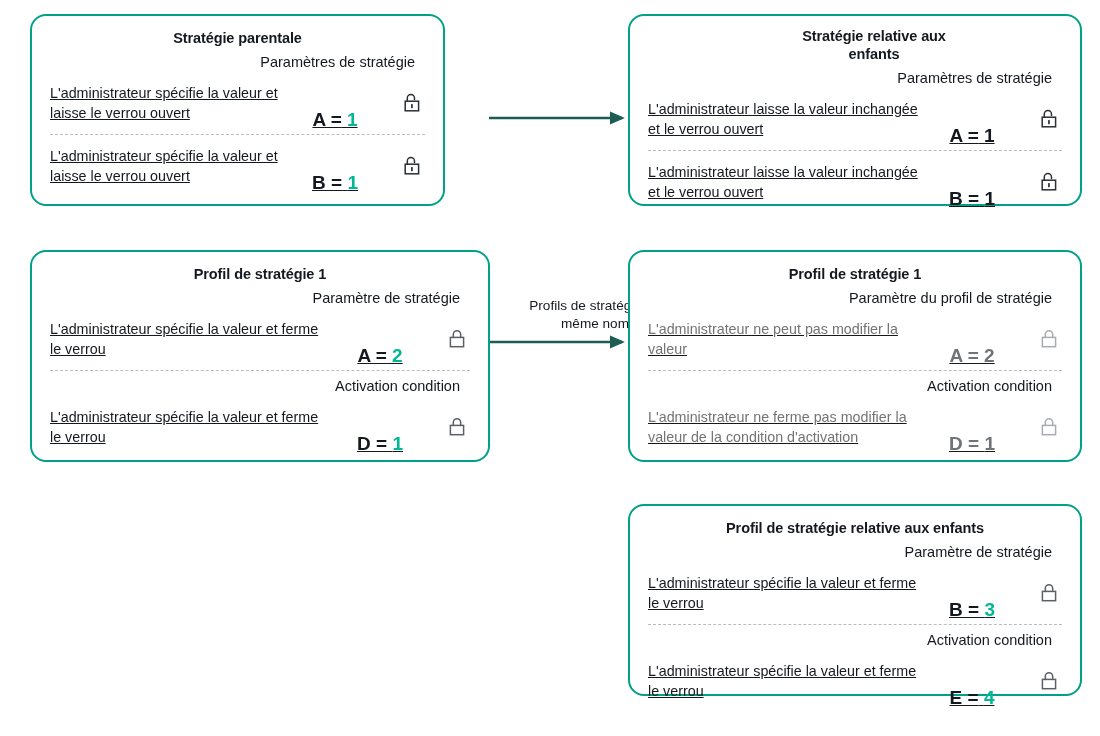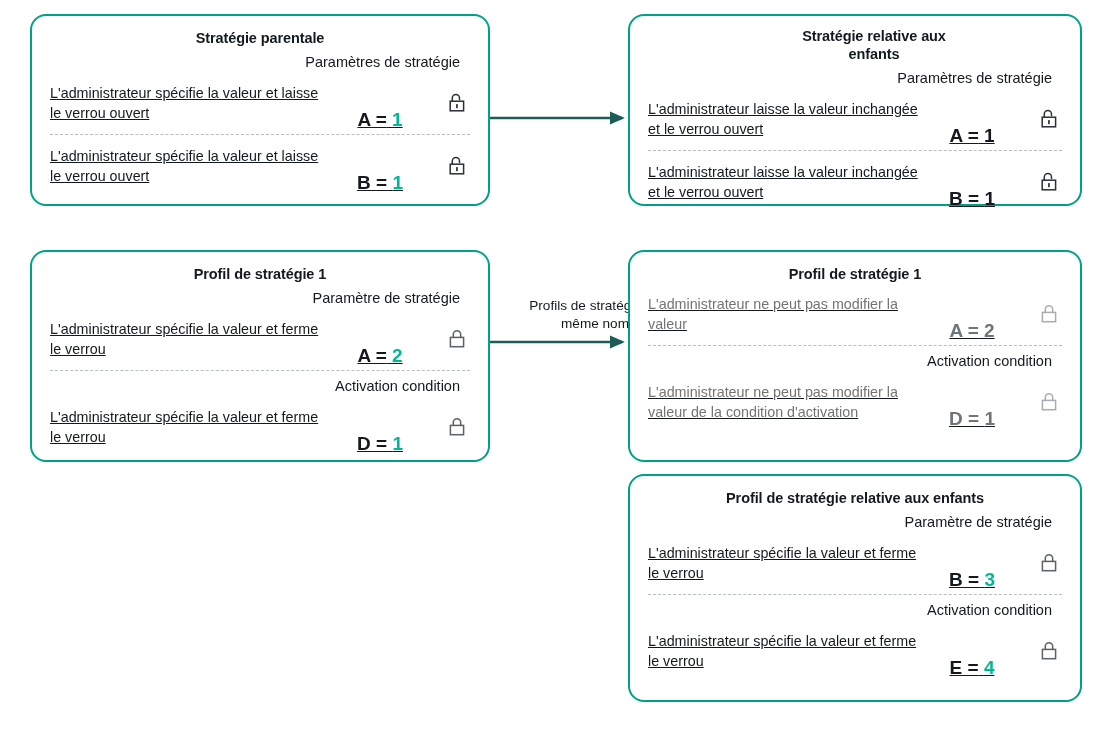--- a/index.html
+++ b/index.html
@@ -18,25 +18,25 @@
   .canvas { position: absolute; inset: 0; }
 
   
   .box {
     position: absolute;
     border: 2.5px solid #00a186;
     border-radius: 16px;
     background: #ffffff;
     padding: 0;
   }
-  #box-parent   { left: 30px;  top: 14px;  width: 460px; height: 192px; }
+  #box-parent   { left: 30px;  top: 14px;  width: 415px; height: 192px; }
   #box-child    { left: 628px; top: 14px;  width: 454px; height: 192px; }
   #box-profile1 { left: 30px;  top: 250px; width: 460px; height: 212px; }
   #box-profile1-right { left: 628px; top: 250px; width: 454px; height: 212px; }
-  #box-child-profile  { left: 628px; top: 474px; width: 454px; height: 228px; }
+  #box-child-profile  { left: 628px; top: 504px; width: 454px; height: 192px; }
 
   .box-title {
     text-align: center;
     font-size: 14.5px;
     font-weight: bold;
     color: #14181f;
     line-height: 1.25;
     padding: 13px 40px 0 40px;
     letter-spacing: -0.1px;
   }
@@ -228,38 +228,39 @@
         <svg class="lock-ico" width="20" height="22" viewBox="0 0 20 22" fill="none">
           <path d="M6.3 9.4 V6.4 a3.7 3.7 0 0 1 7.4 0 V9.4" stroke="#5b6067" stroke-width="1.5" fill="none" stroke-linecap="round"></path>
           <rect x="3.4" y="9.4" width="13.2" height="9.3" stroke="#5b6067" stroke-width="1.5" fill="none"></rect>
         </svg>
       </div>
     </div>
   </div>
 
   <div class="box" id="box-profile1-right">
     <div class="box-title">Profil de stratégie 1</div>
+    <div class="section-header">Paramètre du profil de stratégie</div>
 
     <div class="row disabled">
       <div class="desc">L'administrateur ne peut pas modifier la valeur</div>
       <div class="val"><span>A =</span> <span class="num">2</span></div>
       <div class="lock">
         <svg class="lock-ico" width="20" height="22" viewBox="0 0 20 22" fill="none">
           <path d="M6.3 9.4 V6.4 a3.7 3.7 0 0 1 7.4 0 V9.4" stroke="#a8acb1" stroke-width="1.5" fill="none" stroke-linecap="round"></path>
           <rect x="3.4" y="9.4" width="13.2" height="9.3" stroke="#a8acb1" stroke-width="1.5" fill="none"></rect>
         </svg>
       </div>
     </div>
 
     <div class="divider"></div>
 
     <div class="section-header">Activation condition</div>
 
     <div class="row disabled">
-      <div class="desc">L'administrateur ne peut pas modifier  la valeur de la condition d'activation</div>
+      <div class="desc">L'administrateur ne ferme pas modifier  la valeur de la condition d'activation</div>
       <div class="val"><span>D =</span> <span class="num">1</span></div>
       <div class="lock">
         <svg class="lock-ico" width="20" height="22" viewBox="0 0 20 22" fill="none">
           <path d="M6.3 9.4 V6.4 a3.7 3.7 0 0 1 7.4 0 V9.4" stroke="#a8acb1" stroke-width="1.5" fill="none" stroke-linecap="round"></path>
           <rect x="3.4" y="9.4" width="13.2" height="9.3" stroke="#a8acb1" stroke-width="1.5" fill="none"></rect>
         </svg>
       </div>
     </div>
   </div>
 

